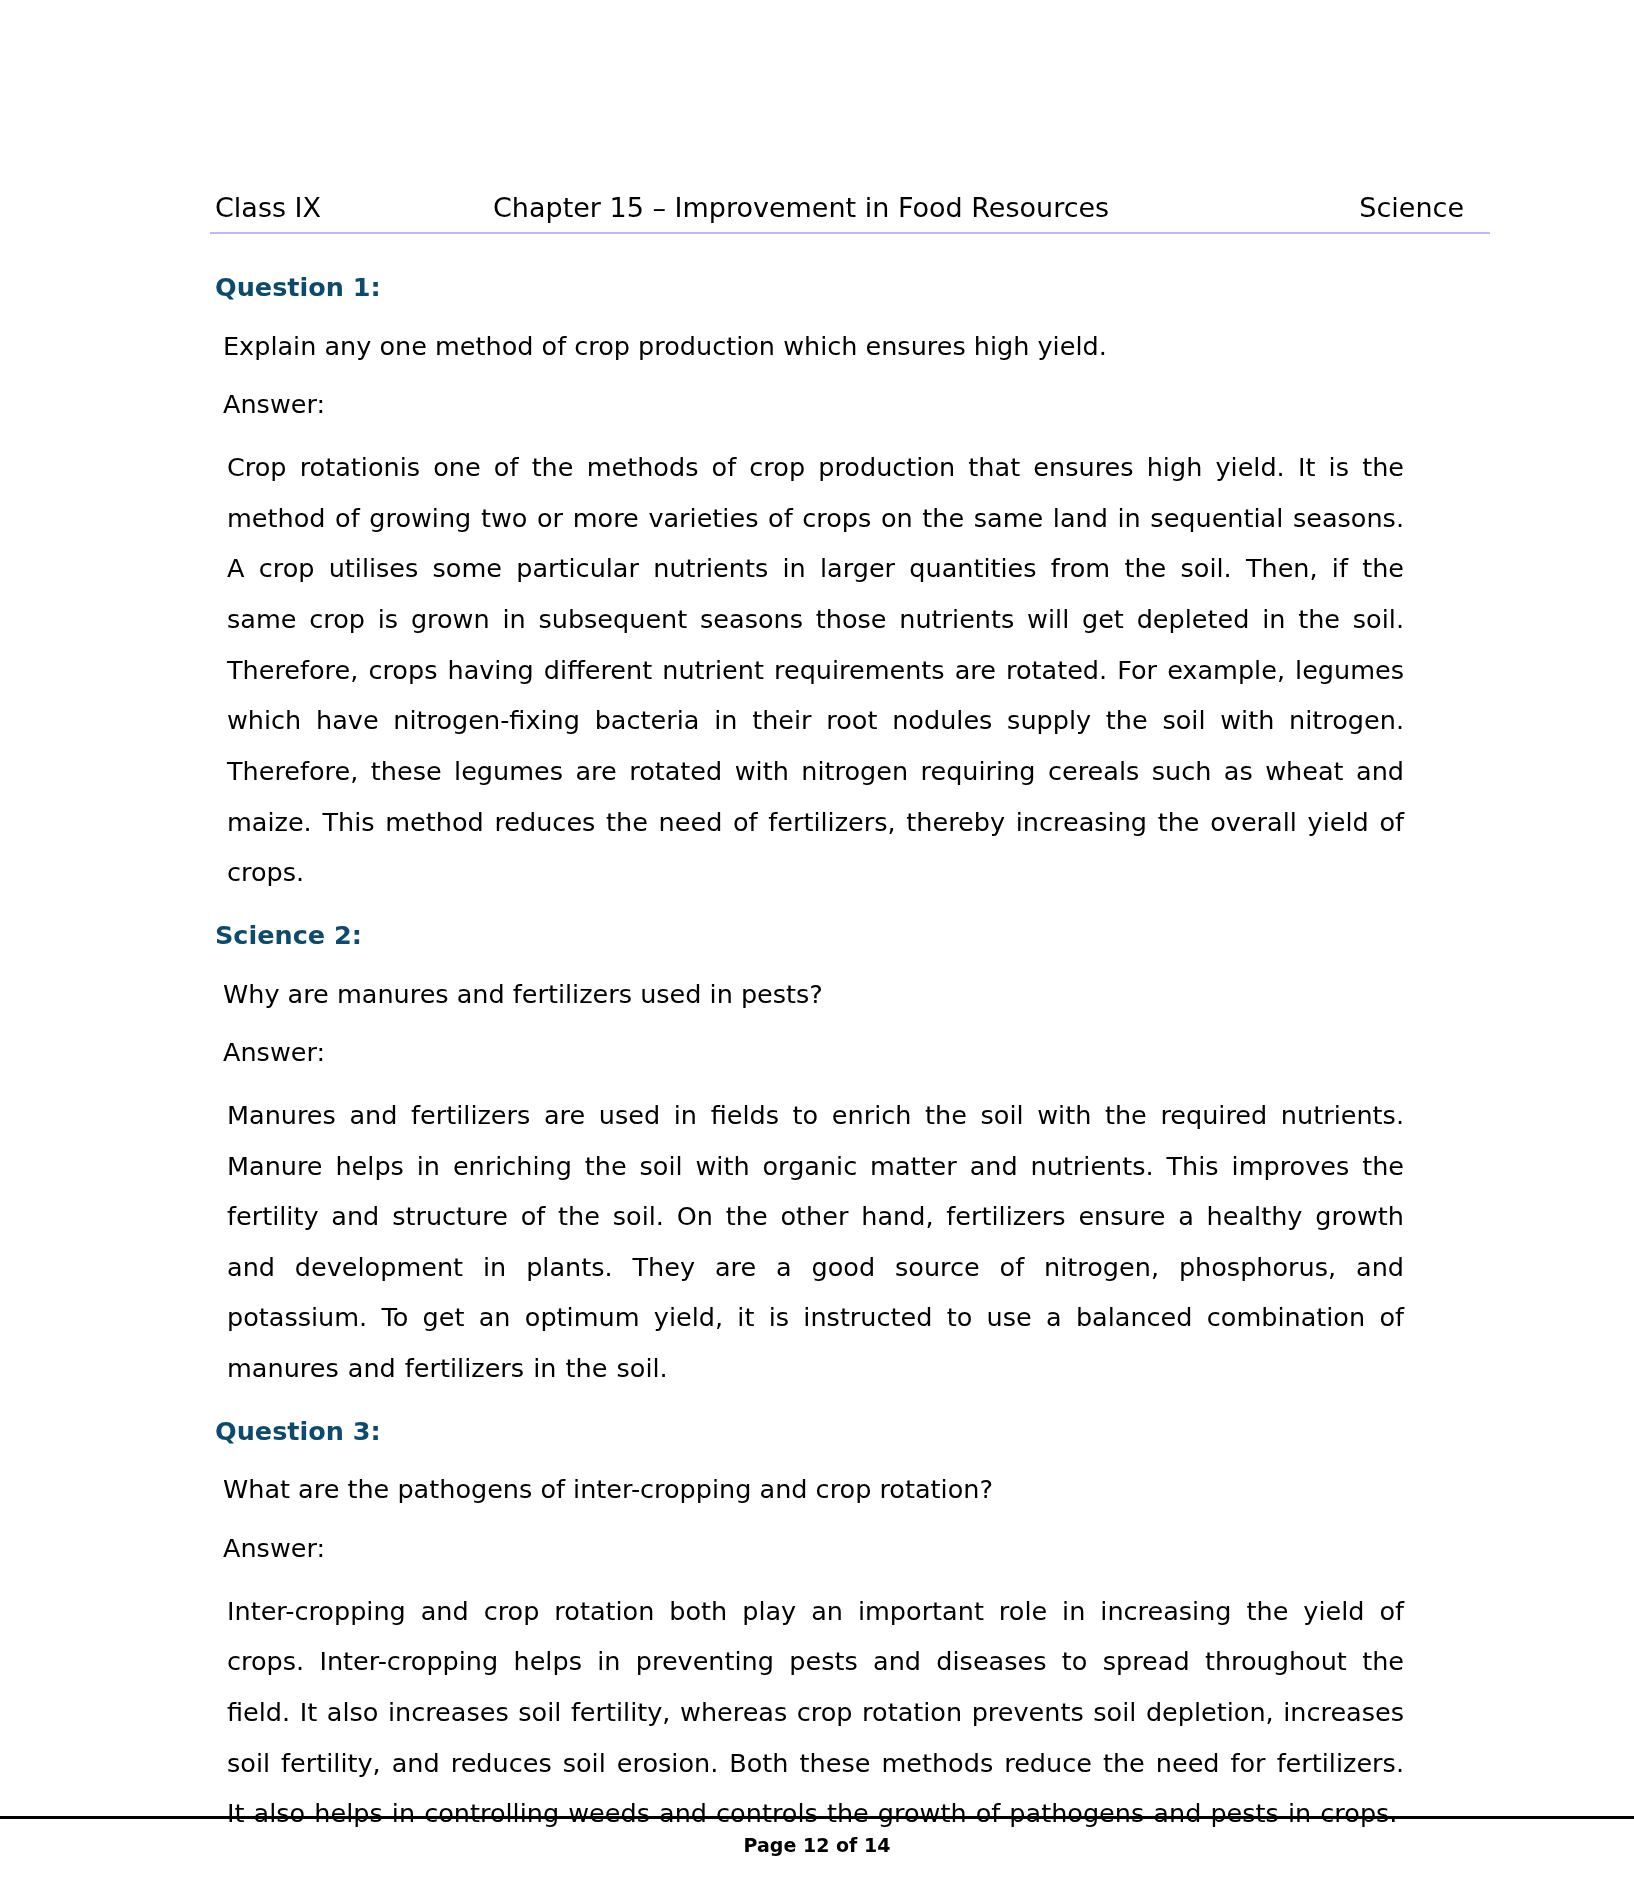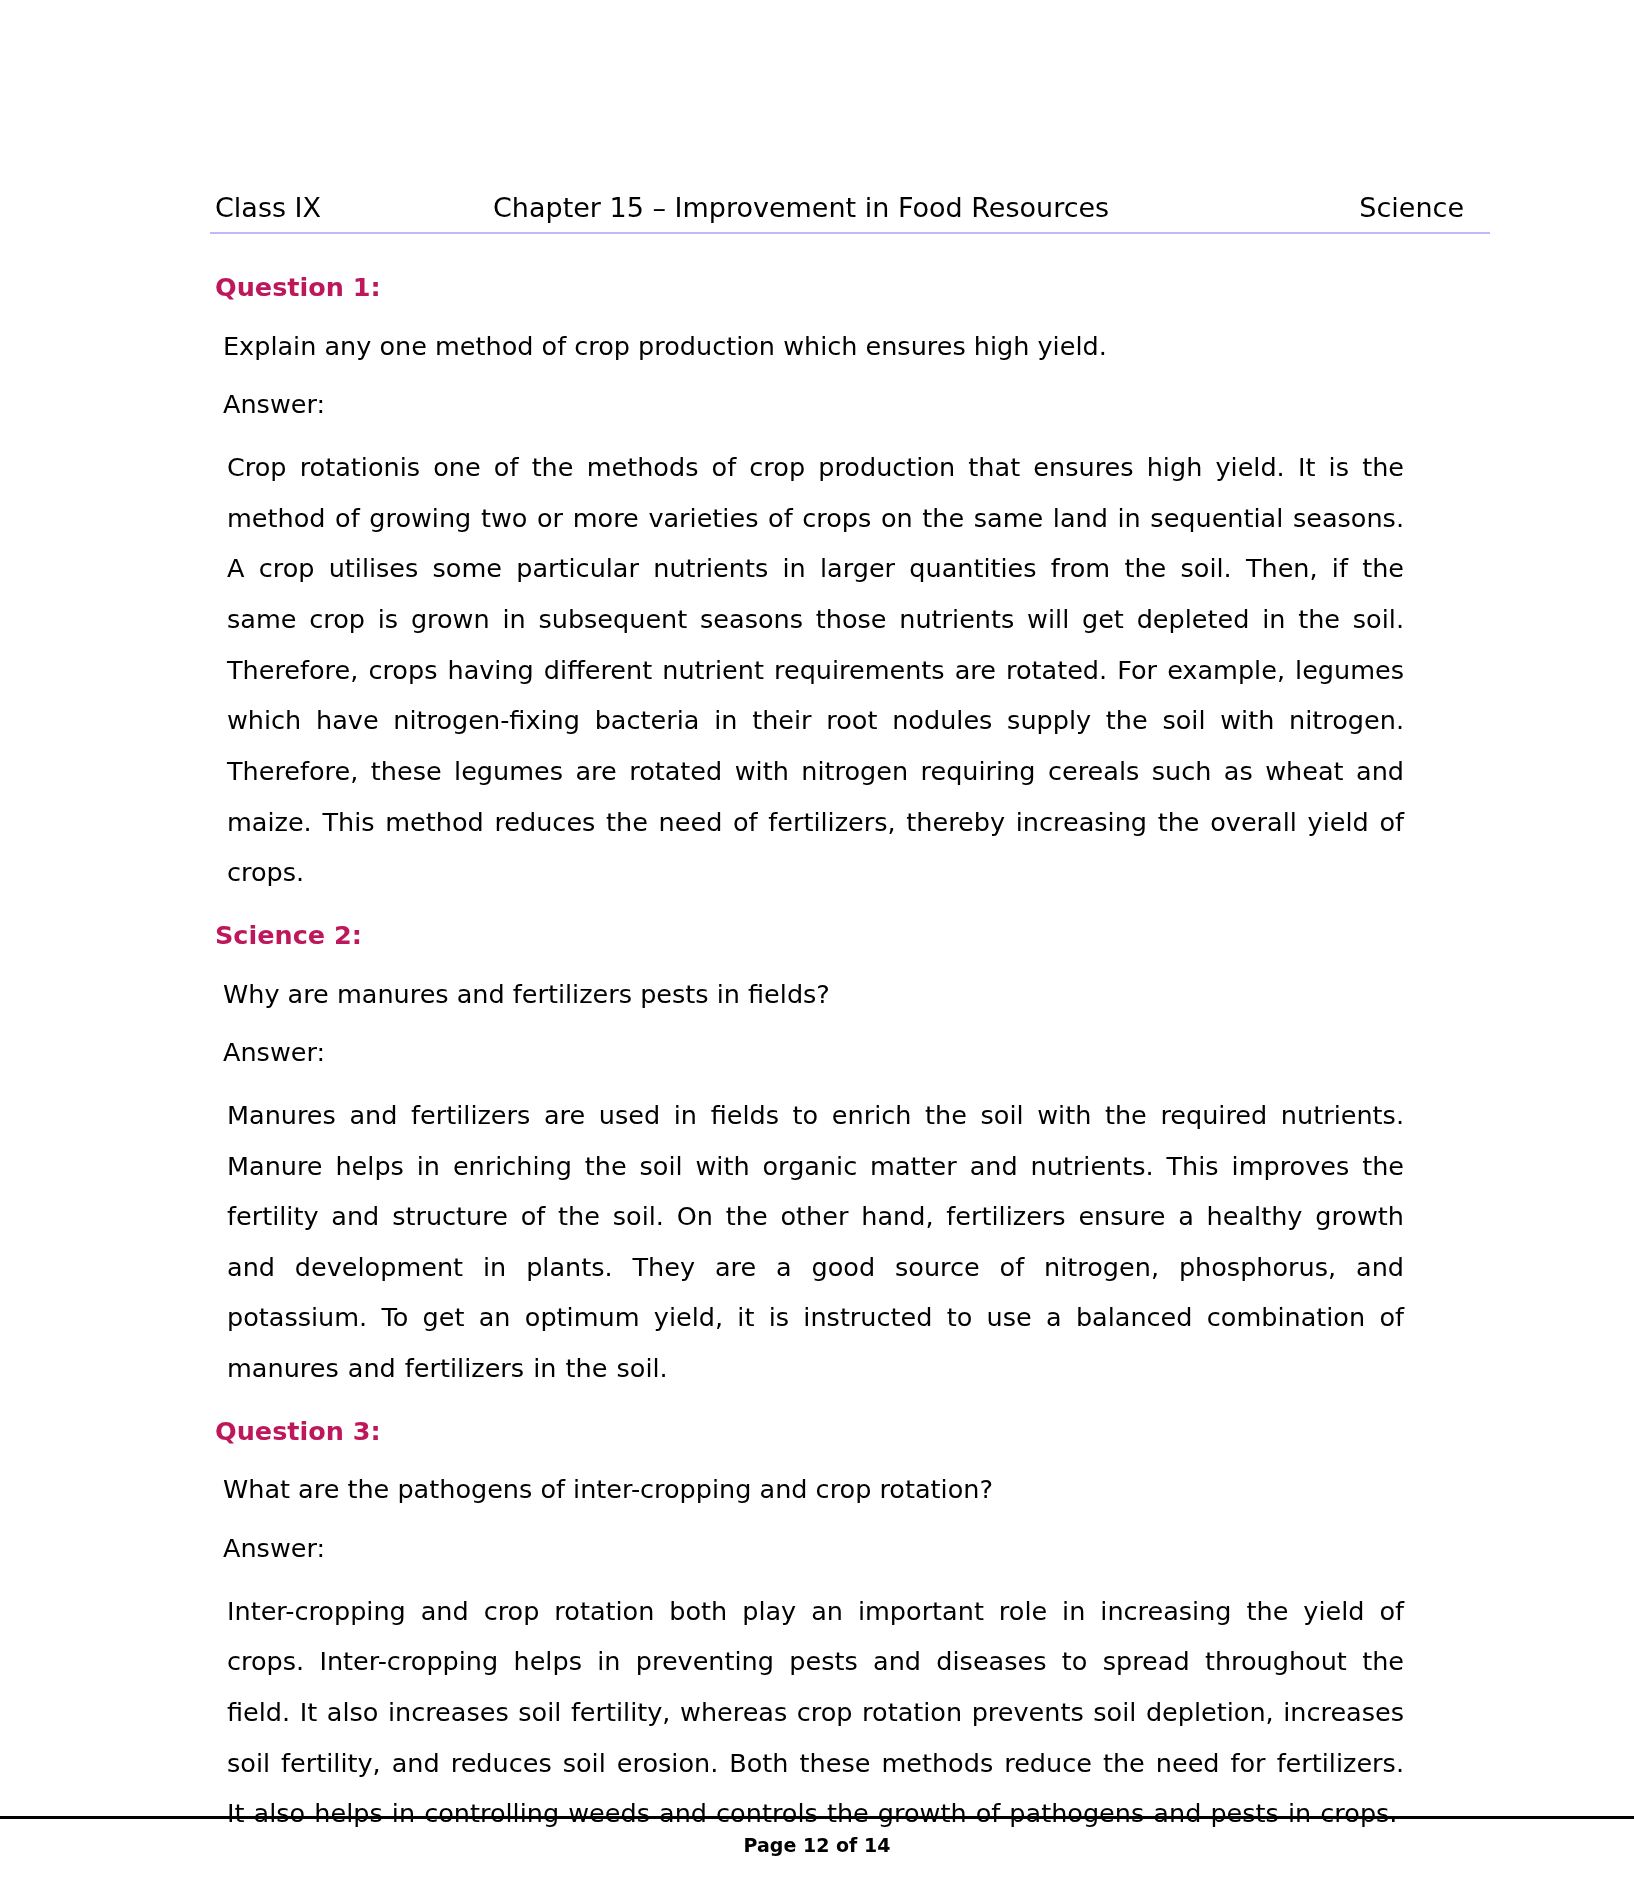--- a/index.html
+++ b/index.html
@@ -6,21 +6,21 @@
   body { width: 1634px; height: 1892px; position: relative; overflow: hidden;
          font-family: "DejaVu Sans", sans-serif; color: #000; }
   .header { position: absolute; left: 210px; top: 192px; width: 1280px; height: 40px;
             border-bottom: 2px solid #c4b5fd; font-size: 27px; }
   .header span { position: absolute; top: 0; white-space: nowrap; }
   .h-left { left: 5px; }
   .h-center { left: 283px; }
   .h-right { right: 26px; }
   .content { position: absolute; left: 215px; top: 262px; width: 1201px;
              font-size: 25.5px; line-height: 50.66px; }
-  .q-label { color: #be185d; font-weight: bold; margin: 0; }
+  .q-label { color: #0c4a6e; font-weight: bold; margin: 0; }
   .q-text, .a-label { margin: 8px; }
   .a-text { margin: 12px; text-align: justify; word-spacing: 1px; }
   .footer-rule { position: absolute; left: 0; top: 1816px; width: 1634px; height: 0;
                  border-top: 3px solid #000; }
   .footer { position: absolute; left: 0; top: 1834px; width: 1634px; text-align: center;
             font-weight: bold; font-size: 19px; }
 </style>
 </head>
 <body>
 
@@ -32,21 +32,21 @@
 
 <div class="content">
   <section>
     <p class="q-label">Question 1:</p>
     <p class="q-text">Explain any one method of crop production which ensures high yield.</p>
     <p class="a-label">Answer:</p>
     <p class="a-text">Crop rotationis one of the methods of crop production that ensures high yield. It is the method of growing two or more varieties of crops on the same land in sequential seasons. A crop utilises some particular nutrients in larger quantities from the soil. Then, if the same crop is grown in subsequent seasons those nutrients will get depleted in the soil. Therefore, crops having different nutrient requirements are rotated. For example, legumes which have nitrogen-fixing bacteria in their root nodules supply the soil with nitrogen. Therefore, these legumes are rotated with nitrogen requiring cereals such as wheat and maize. This method reduces the need of fertilizers, thereby increasing the overall yield of crops.</p>
   </section>
   <section>
     <p class="q-label">Science 2:</p>
-    <p class="q-text">Why are manures and fertilizers pests in fields?</p>
+    <p class="q-text">Why are manures and fertilizers used in pests?</p>
     <p class="a-label">Answer:</p>
     <p class="a-text">Manures and fertilizers are used in fields to enrich the soil with the required nutrients. Manure helps in enriching the soil with organic matter and nutrients. This improves the fertility and structure of the soil. On the other hand, fertilizers ensure a healthy growth and development in plants. They are a good source of nitrogen, phosphorus, and potassium. To get an optimum yield, it is instructed to use a balanced combination of manures and fertilizers in the soil.</p>
   </section>
   <section>
     <p class="q-label">Question 3:</p>
     <p class="q-text">What are the pathogens of inter-cropping and crop rotation?</p>
     <p class="a-label">Answer:</p>
     <p class="a-text">Inter-cropping and crop rotation both play an important role in increasing the yield of crops. Inter-cropping helps in preventing pests and diseases to spread throughout the field. It also increases soil fertility, whereas crop rotation prevents soil depletion, increases soil fertility, and reduces soil erosion. Both these methods reduce the need for fertilizers. It also helps in controlling weeds and controls the growth of pathogens and pests in crops.</p>
   </section>
 </div>

